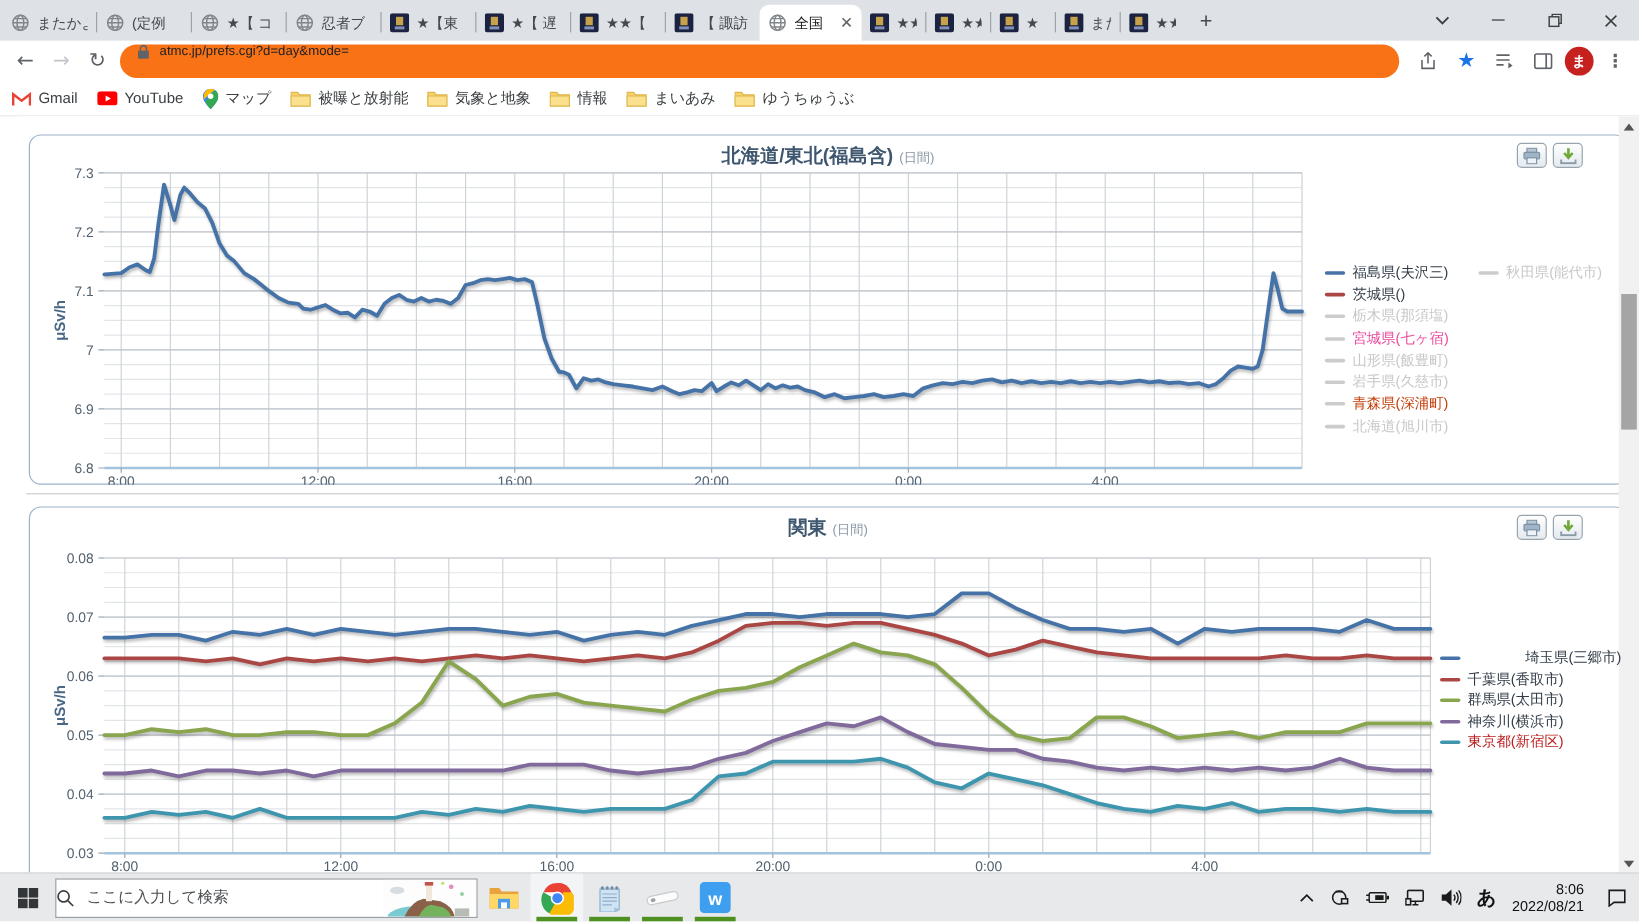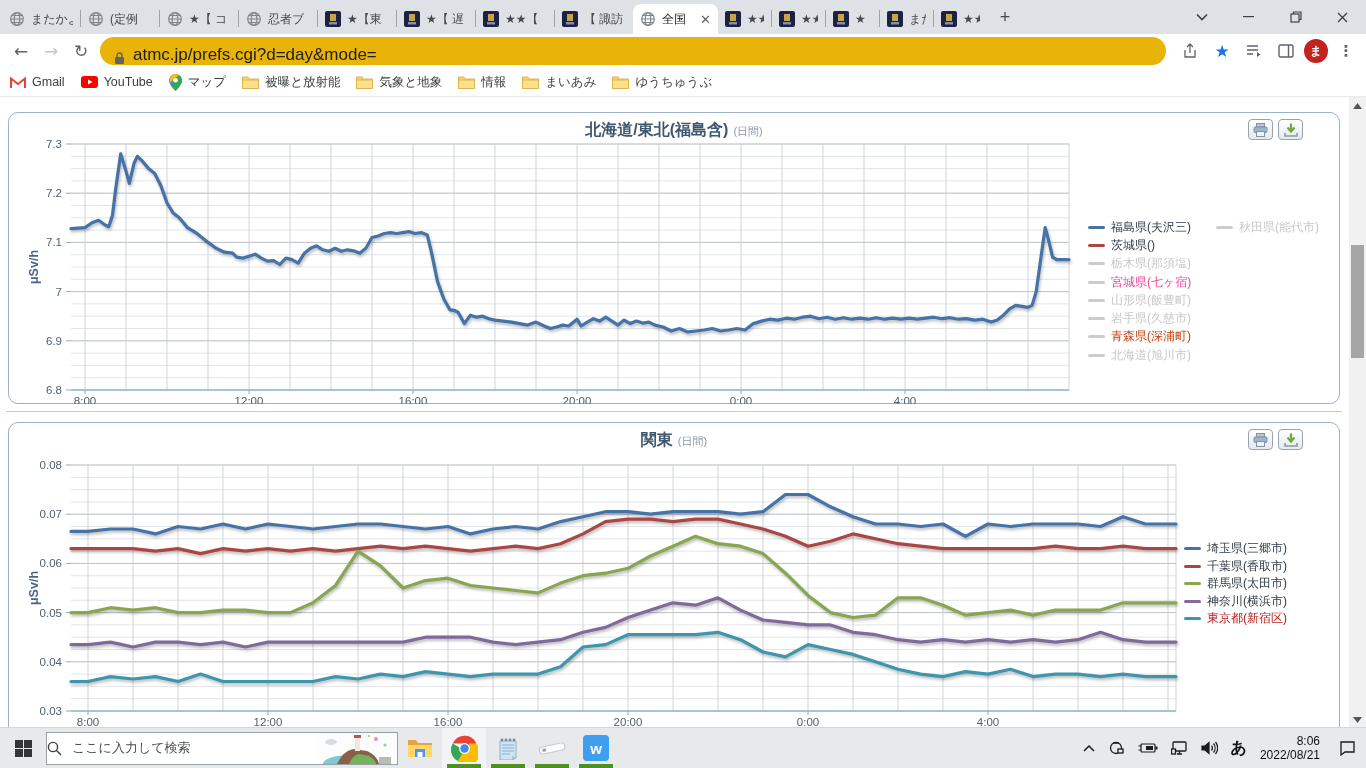--- a/index.html
+++ b/index.html
@@ -17,32 +17,32 @@
   .fav{width:16px;height:16px;flex-shrink:0;display:inline-flex}
   #newtab{width:28px;height:28px;margin:0 0 3px 4px;display:flex;align-items:center;justify-content:center;
           font-size:18px;color:#45494d;border-radius:50%}
   #wincontrols{margin-left:auto;display:flex;height:34px}
   .wc{width:47px;height:34px;display:flex;align-items:center;justify-content:center;color:#3c4043}
   
   #toolbar{position:absolute;top:34px;left:0;right:0;height:34px;background:#fff;display:flex;align-items:center}
   .navbtn{width:30px;height:30px;display:flex;align-items:center;justify-content:center;font-size:17px;color:#5f6368;
           font-family:"DejaVu Sans",sans-serif}
   .navbtn.disabled{color:#c3c7cb}
-  #omnibox{flex:1;height:28px;background:#eab308;border-radius:14px;margin:0 10px 0 4px;display:flex;
-           align-items:flex-end;padding:0 14px;gap:8px;font-size:17px;color:#202124}
+  #omnibox{flex:1;height:28px;background:#f97316;border-radius:14px;margin:0 10px 0 4px;display:flex;
+           align-items:flex-start;padding:0 14px;gap:8px;font-size:11px;color:#202124}
   #toolbar-right{display:flex;align-items:center;gap:4px;padding-right:6px}
   .tbicon{width:28px;height:28px;display:flex;align-items:center;justify-content:center;color:#5f6368}
   #avatar{width:24px;height:24px;border-radius:50%;background:#c5221f;color:#fff;font-size:12px;font-weight:bold;
           display:flex;align-items:center;justify-content:center}
   
   #bookmarksbar{position:absolute;top:68px;left:0;right:0;height:28px;background:#fff;border-bottom:1px solid #e8eaed;
                 display:flex;align-items:center;padding-left:10px;font-size:12.5px;color:#3c4043}
   .bm{display:flex;align-items:center;gap:6px;margin-right:16px;white-space:nowrap}
   
-  #page{position:absolute;top:97px;left:0;width:1349px;height:631px;background:#fff;overflow:hidden}
+  #page{position:absolute;top:97px;left:16px;width:1349px;height:631px;background:#fff;overflow:hidden}
   .panel{position:absolute;left:8px;width:1332px;border:1px solid #9cb1c9;border-radius:10px;background:#fff;box-sizing:border-box}
   #panel1{top:15px;height:292px}
   #panel-sep{position:absolute;top:314px;left:6px;width:1336px;height:1px;background:#c9ccd1}
   #panel2{top:325px;height:350px}
   .chart-title{position:absolute;top:7px;left:0;right:0;text-align:center;z-index:2}
   .chart-title .t{font-size:16px;font-weight:bold;color:#3E576F}
   .chart-title .s{font-size:11px;color:#8a98a8;margin-left:5px}
   .panel-btns{position:absolute;top:6px;right:36px;display:flex;gap:5px;z-index:3}
   .pbtn{width:25px;height:21px;border:1px solid #97a3ad;border-radius:4px;background:linear-gradient(#fefefe,#e4eaef);
         display:flex;align-items:center;justify-content:center;padding:0}
@@ -608,21 +608,21 @@
         <text x="29" y="165" text-anchor="middle" font-size="12.5" fill="#4a6785" font-weight="bold" font-family="Liberation Sans, sans-serif" transform="rotate(-90 29 165)">μSv/h</text>
         <path d="M62.0 108.4 L79.0 108.4 L101.5 106.0 L124.0 106.0 L146.5 110.9 L169.0 103.5 L191.5 106.0 L214.0 101.0 L236.5 106.0 L259.0 101.0 L281.5 103.5 L304.0 106.0 L326.5 103.5 L349.0 101.0 L371.5 101.0 L394.0 103.5 L416.5 106.0 L439.0 103.5 L461.5 110.9 L484.0 106.0 L506.5 103.5 L529.0 106.0 L551.5 98.6 L574.0 93.7 L596.5 88.7 L619.0 88.7 L641.5 91.2 L664.0 88.7 L686.5 88.7 L709.0 88.7 L731.5 91.2 L754.0 88.7 L776.5 71.5 L799.0 71.5 L821.5 83.8 L844.0 93.7 L866.5 101.0 L889.0 101.0 L911.5 103.5 L934.0 101.0 L956.5 113.3 L979.0 101.0 L1001.5 103.5 L1024.0 101.0 L1046.5 101.0 L1069.0 101.0 L1091.5 103.5 L1114.0 93.7 L1136.5 101.0 L1167.0 101.0" fill="none" stroke="#4572A7" stroke-width="3.2" stroke-linejoin="round" stroke-linecap="round" style="filter:drop-shadow(1px 2px 1.5px rgba(0,0,0,0.28))"></path>
         <path d="M62.0 125.6 L79.0 125.6 L101.5 125.6 L124.0 125.6 L146.5 128.1 L169.0 125.6 L191.5 130.6 L214.0 125.6 L236.5 128.1 L259.0 125.6 L281.5 128.1 L304.0 125.6 L326.5 128.1 L349.0 125.6 L371.5 123.2 L394.0 125.6 L416.5 123.2 L439.0 125.6 L461.5 128.1 L484.0 125.6 L506.5 123.2 L529.0 125.6 L551.5 120.7 L574.0 110.9 L596.5 98.6 L619.0 96.1 L641.5 96.1 L664.0 98.6 L686.5 96.1 L709.0 96.1 L731.5 101.0 L754.0 106.0 L776.5 113.3 L799.0 123.2 L821.5 118.3 L844.0 110.9 L866.5 115.8 L889.0 120.7 L911.5 123.2 L934.0 125.6 L956.5 125.6 L979.0 125.6 L1001.5 125.6 L1024.0 125.6 L1046.5 123.2 L1069.0 125.6 L1091.5 125.6 L1114.0 123.2 L1136.5 125.6 L1167.0 125.6" fill="none" stroke="#AA4643" stroke-width="3.2" stroke-linejoin="round" stroke-linecap="round" style="filter:drop-shadow(1px 2px 1.5px rgba(0,0,0,0.28))"></path>
         <path d="M62.0 189.6 L79.0 189.6 L101.5 184.7 L124.0 187.1 L146.5 184.7 L169.0 189.6 L191.5 189.6 L214.0 187.1 L236.5 187.1 L259.0 189.6 L281.5 189.6 L304.0 179.8 L326.5 162.5 L349.0 128.1 L371.5 142.9 L394.0 165.0 L416.5 157.6 L439.0 155.2 L461.5 162.5 L484.0 165.0 L506.5 167.5 L529.0 169.9 L551.5 160.1 L574.0 152.7 L596.5 150.2 L619.0 145.3 L641.5 133.0 L664.0 123.2 L686.5 113.3 L709.0 120.7 L731.5 123.2 L754.0 130.6 L776.5 150.2 L799.0 172.4 L821.5 189.6 L844.0 194.5 L866.5 192.1 L889.0 174.8 L911.5 174.8 L934.0 182.2 L956.5 192.1 L979.0 189.6 L1001.5 187.1 L1024.0 192.1 L1046.5 187.1 L1069.0 187.1 L1091.5 187.1 L1114.0 179.8 L1136.5 179.8 L1167.0 179.8" fill="none" stroke="#89A54E" stroke-width="3.2" stroke-linejoin="round" stroke-linecap="round" style="filter:drop-shadow(1px 2px 1.5px rgba(0,0,0,0.28))"></path>
         <path d="M62.0 221.6 L79.0 221.6 L101.5 219.1 L124.0 224.0 L146.5 219.1 L169.0 219.1 L191.5 221.6 L214.0 219.1 L236.5 224.0 L259.0 219.1 L281.5 219.1 L304.0 219.1 L326.5 219.1 L349.0 219.1 L371.5 219.1 L394.0 219.1 L416.5 214.2 L439.0 214.2 L461.5 214.2 L484.0 219.1 L506.5 221.6 L529.0 219.1 L551.5 216.7 L574.0 209.3 L596.5 204.4 L619.0 194.5 L641.5 187.1 L664.0 179.8 L686.5 182.2 L709.0 174.8 L731.5 187.1 L754.0 197.0 L776.5 199.4 L799.0 201.9 L821.5 201.9 L844.0 209.3 L866.5 211.7 L889.0 216.7 L911.5 219.1 L934.0 216.7 L956.5 219.1 L979.0 216.7 L1001.5 219.1 L1024.0 216.7 L1046.5 219.1 L1069.0 216.7 L1091.5 209.3 L1114.0 216.7 L1136.5 219.1 L1167.0 219.1" fill="none" stroke="#80699B" stroke-width="3.2" stroke-linejoin="round" stroke-linecap="round" style="filter:drop-shadow(1px 2px 1.5px rgba(0,0,0,0.28))"></path>
         <path d="M62.0 258.5 L79.0 258.5 L101.5 253.6 L124.0 256.0 L146.5 253.6 L169.0 258.5 L191.5 251.1 L214.0 258.5 L236.5 258.5 L259.0 258.5 L281.5 258.5 L304.0 258.5 L326.5 253.6 L349.0 256.0 L371.5 251.1 L394.0 253.6 L416.5 248.6 L439.0 251.1 L461.5 253.6 L484.0 251.1 L506.5 251.1 L529.0 251.1 L551.5 243.7 L574.0 224.0 L596.5 221.6 L619.0 211.7 L641.5 211.7 L664.0 211.7 L686.5 211.7 L709.0 209.3 L731.5 216.7 L754.0 229.0 L776.5 233.9 L799.0 221.6 L821.5 226.5 L844.0 231.4 L866.5 238.8 L889.0 246.2 L911.5 251.1 L934.0 253.6 L956.5 248.6 L979.0 251.1 L1001.5 246.2 L1024.0 253.6 L1046.5 251.1 L1069.0 251.1 L1091.5 253.6 L1114.0 251.1 L1136.5 253.6 L1167.0 253.6" fill="none" stroke="#3D96AE" stroke-width="3.2" stroke-linejoin="round" stroke-linecap="round" style="filter:drop-shadow(1px 2px 1.5px rgba(0,0,0,0.28))"></path>
       </svg>
       <div class="legend" style="left: 1175px; top: 117px;">
         <div class="litem" style="height: 17.5px;">
           <span class="ldash" style="background: rgb(69, 114, 167);"></span>
-          <span style="color: rgb(49, 60, 71);">埼玉県(三郷市)</span>
+          <span style="color: rgb(49, 60, 71); margin-left: 48px;">埼玉県(三郷市)</span>
         </div>
         <div class="litem" style="height: 17.5px;">
           <span class="ldash" style="background: rgb(170, 70, 67);"></span>
           <span style="color: rgb(49, 60, 71);">千葉県(香取市)</span>
         </div>
         <div class="litem" style="height: 17.5px;">
           <span class="ldash" style="background: rgb(137, 165, 78);"></span>
           <span style="color: rgb(49, 60, 71);">群馬県(太田市)</span>
         </div>
         <div class="litem" style="height: 17.5px;">

